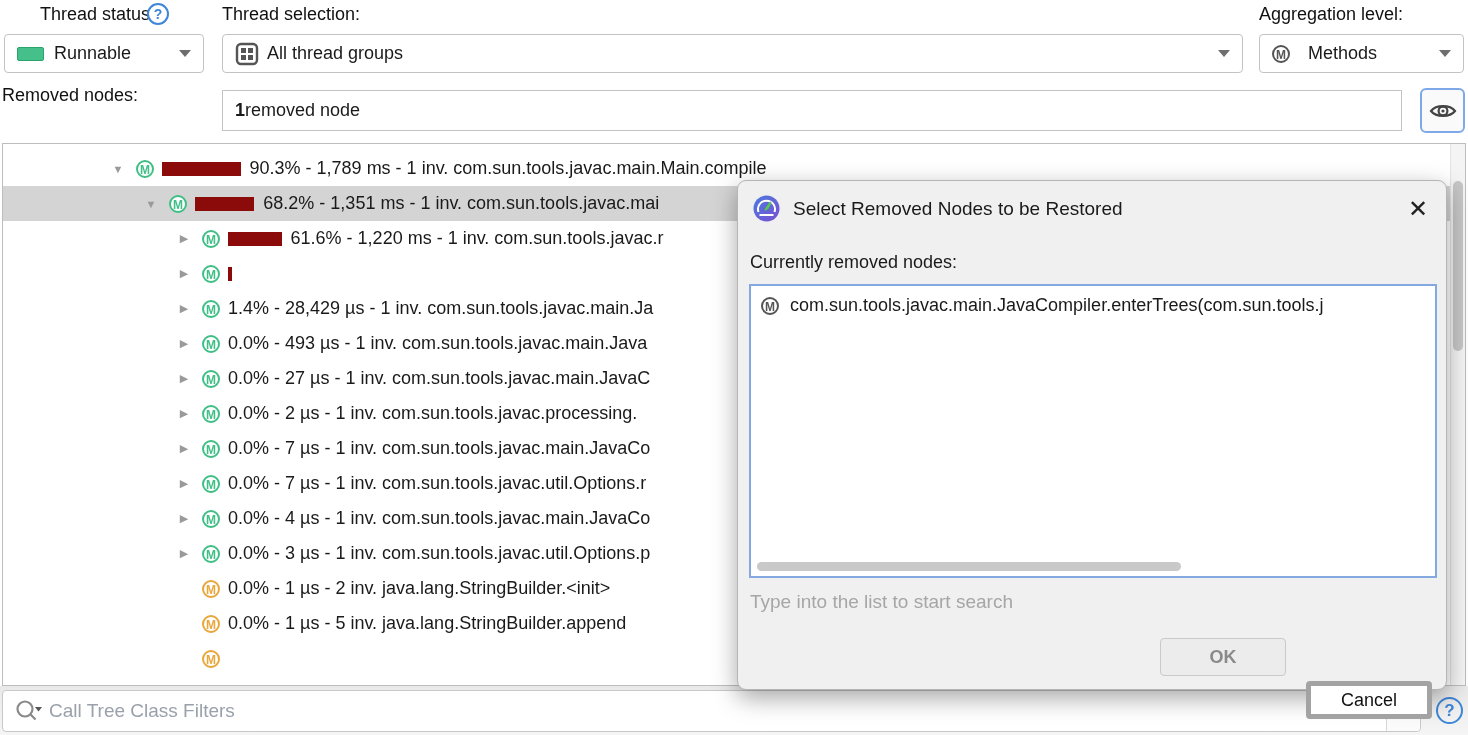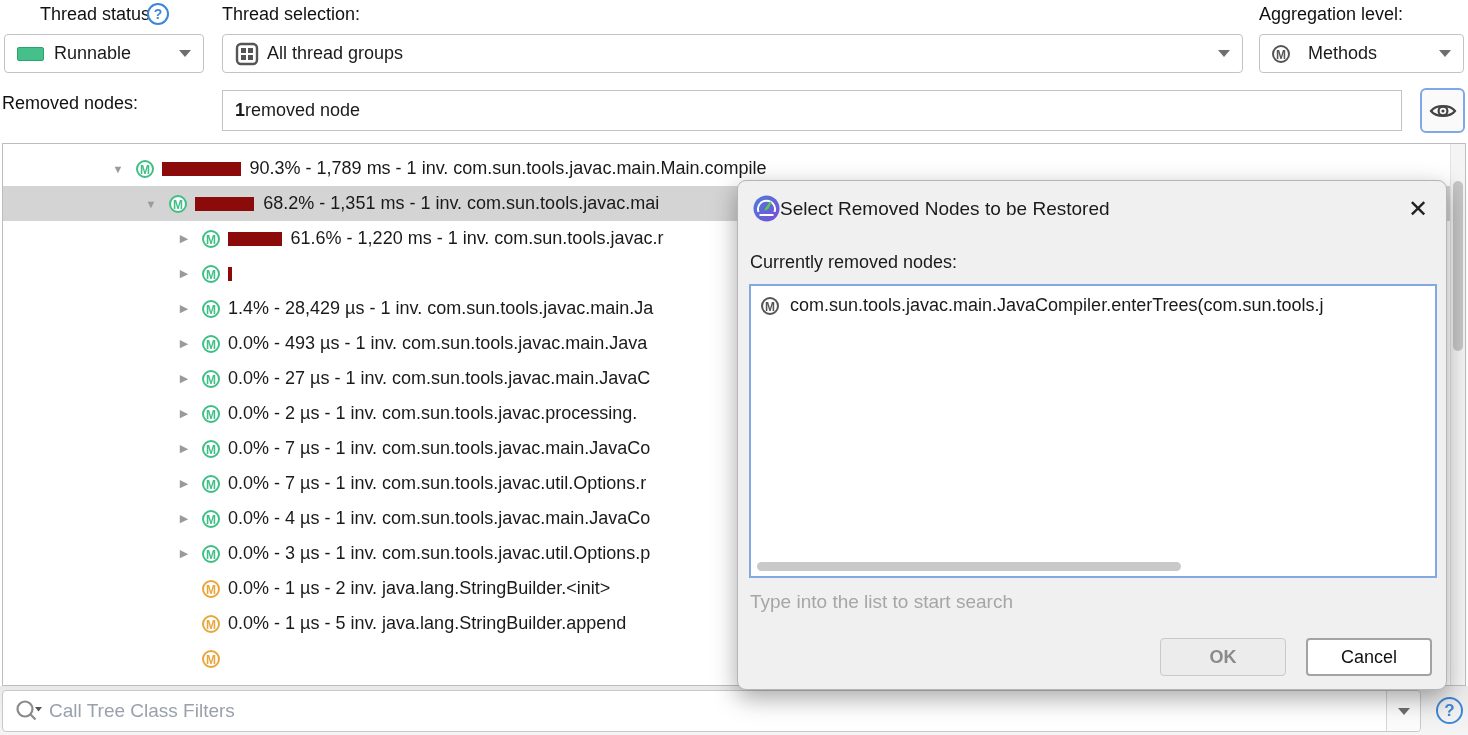--- a/index.html
+++ b/index.html
@@ -51,35 +51,35 @@
     font-family:"Liberation Sans",sans-serif; color:#333; background:transparent; }
   #filter-input::placeholder { color:#9aa1ab; opacity:1; }
   .filter-dd { width:34px; height:100%; border-left:1px solid #d6d6d6; display:flex;
     align-items:center; justify-content:center; cursor:pointer; background:#fbfbfb;
     border-radius:0 4px 4px 0; }
 
   
   #dialog { position:absolute; left:737px; top:180px; width:710px; height:510px;
     background:#f0f0f0; border:1px solid #b5b5b5; border-radius:9px;
     box-shadow:0 8px 24px rgba(0,0,0,.35); }
-  #dialog-title-row { display:flex; align-items:center; gap:0; padding:14px 18px 0 15px; }
+  #dialog-title-row { display:flex; align-items:center; gap:13px; padding:14px 18px 0 15px; }
   #dialog-title { font-size:19px; color:#1a1a1a; flex:1; }
   #dialog-close { font-size:24px; color:#222; cursor:pointer; line-height:22px; font-weight:300; }
   #dialog-sublabel { font-size:18px; margin:30px 0 8px 12px; }
   #removed-list { position:absolute; left:11px; top:103px; width:688px; height:294px;
     background:#fff; border:2px solid #84a9e0; overflow:hidden; }
   .list-item { display:flex; align-items:center; padding:9px 10px; font-size:18px; white-space:nowrap; }
   .hscroll-thumb { position:absolute; left:6px; bottom:5px; width:62%; height:9px;
     background:#c9c9c9; border-radius:5px; }
   #dialog-hint { position:absolute; left:12px; top:410px; font-size:19px; color:#a6a6a6; }
   #dialog-buttons { position:absolute; right:14px; top:457px; display:flex; gap:20px; }
   .dlg-btn { width:126px; height:38px; border-radius:4px; font-size:18px;
     font-family:"Liberation Sans",sans-serif; cursor:pointer; }
   #ok-btn { background:#ececec; border:1px solid #c9c9c9; color:#8a8a8a; font-weight:bold; }
-  #cancel-btn { background:#fff; border:2px solid #a3a3a3; color:#111; }
+  #cancel-btn { background:#fff; border:5px solid #a3a3a3; color:#111;margin-top:43px; }
 </style>
 </head>
 <body>
 
 <div id="app">
 
   <div class="top-label" style="left:4px;margin-left:36px;">Thread status:</div>
   <span class="help-circle" style="position:absolute; left:147px; top:3px;">?</span>
   <div class="top-label" style="left:222px;">Thread selection:</div>
   <div class="top-label" style="left:1259px;">Aggregation level:</div>
@@ -103,21 +103,21 @@
     <span>All thread groups</span>
     <span class="chevron"></span>
   </div>
 
   <div class="dropdown" style="left:1259px; width:205px;">
     <span class="m-icon gray">M</span>
     <span>Methods</span>
     <span class="chevron"></span>
   </div>
 
-  <div class="top-label" style="left:2px; top:93px;">Removed nodes:</div>
+  <div class="top-label" style="left:2px; top:85px;">Removed nodes:</div>
   <div class="field" style="left:222px; top:90px; width:1180px; height:41px;">
     <span style="font-weight:bold;">1</span>
       <span> removed node</span>
   </div>
   <div class="icon-btn" style="left:1420px; top:88px; width:45px; height:45px;">
     <span style="display:inline-flex;">
       <svg width="28" height="28" viewBox="0 0 28 28">
           <path d="M2 14 C7 7.5 21 7.5 26 14 C21 20.5 7 20.5 2 14 Z" fill="none" stroke="#444" stroke-width="2.2"></path>
           <circle cx="14" cy="14" r="4.4" fill="none" stroke="#444" stroke-width="2.2"></circle>
           <circle cx="14" cy="14" r="1.6" fill="#444"></circle>

